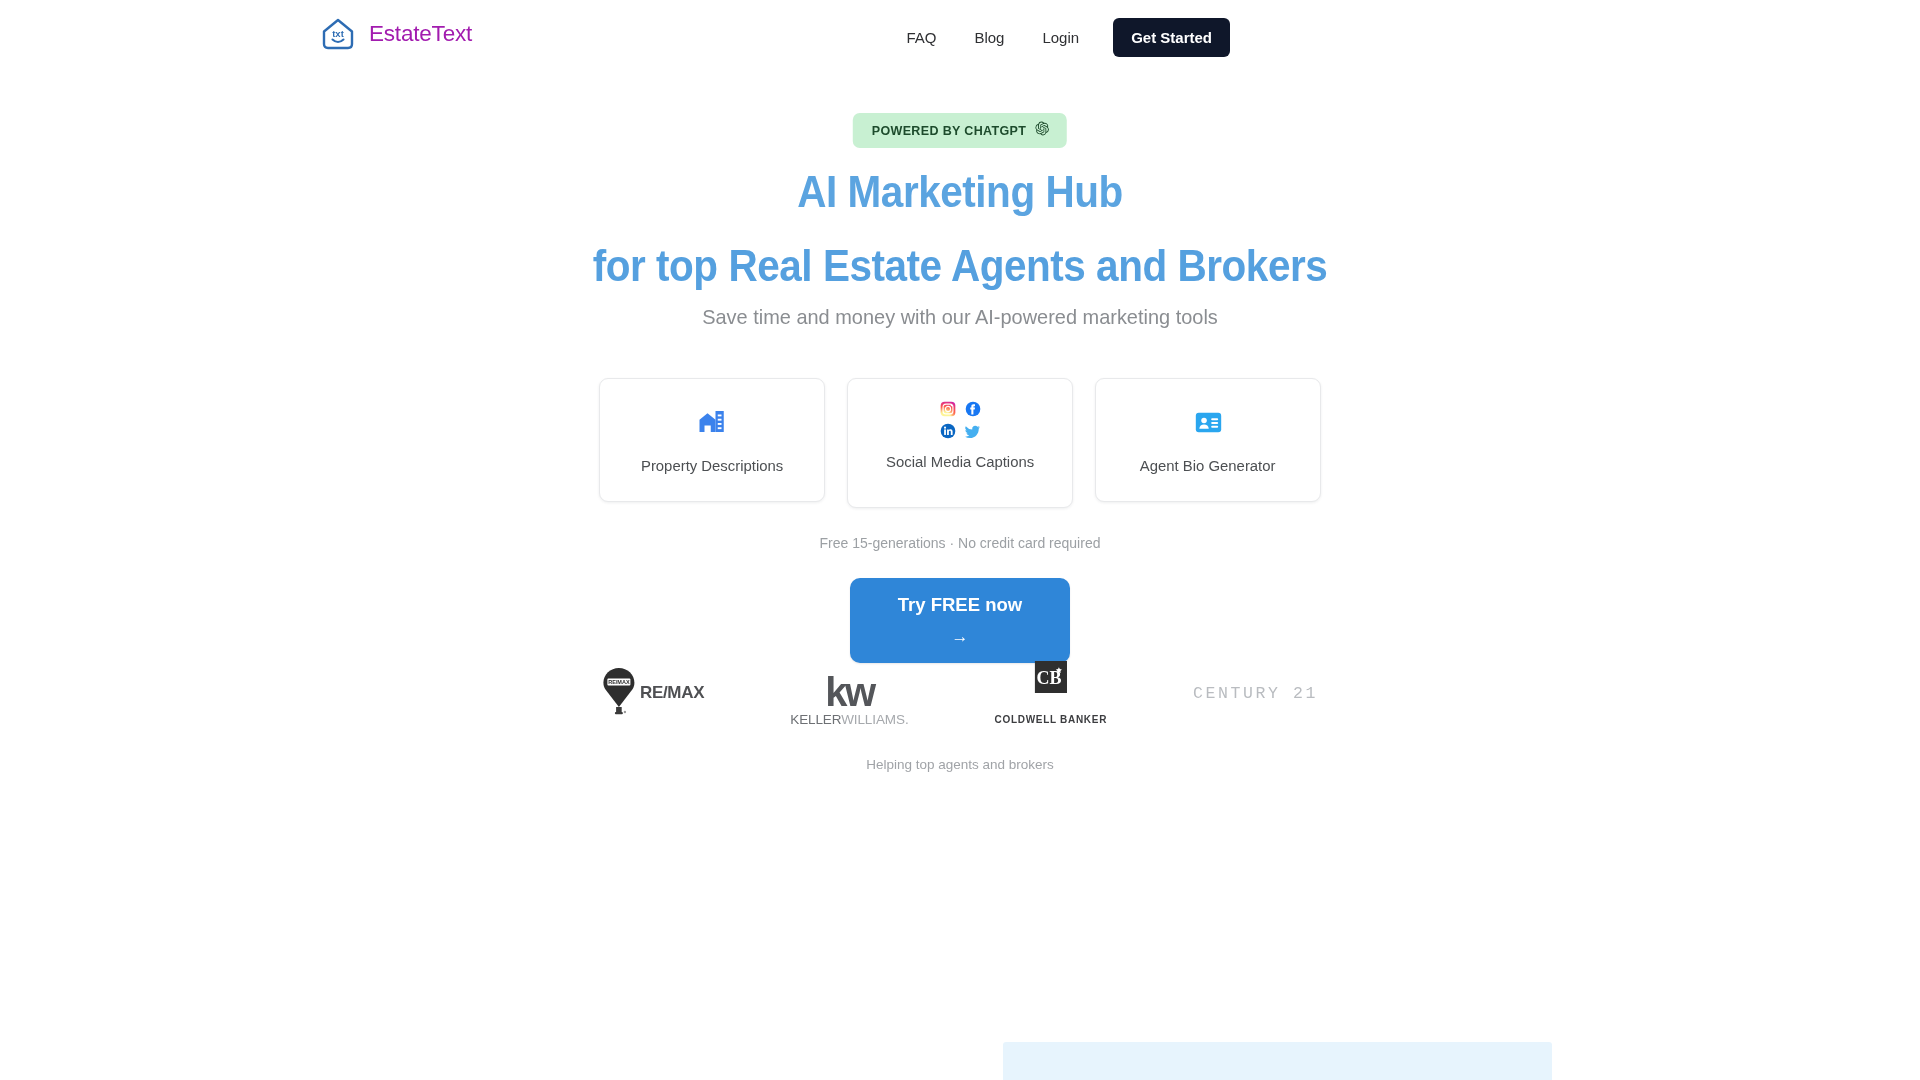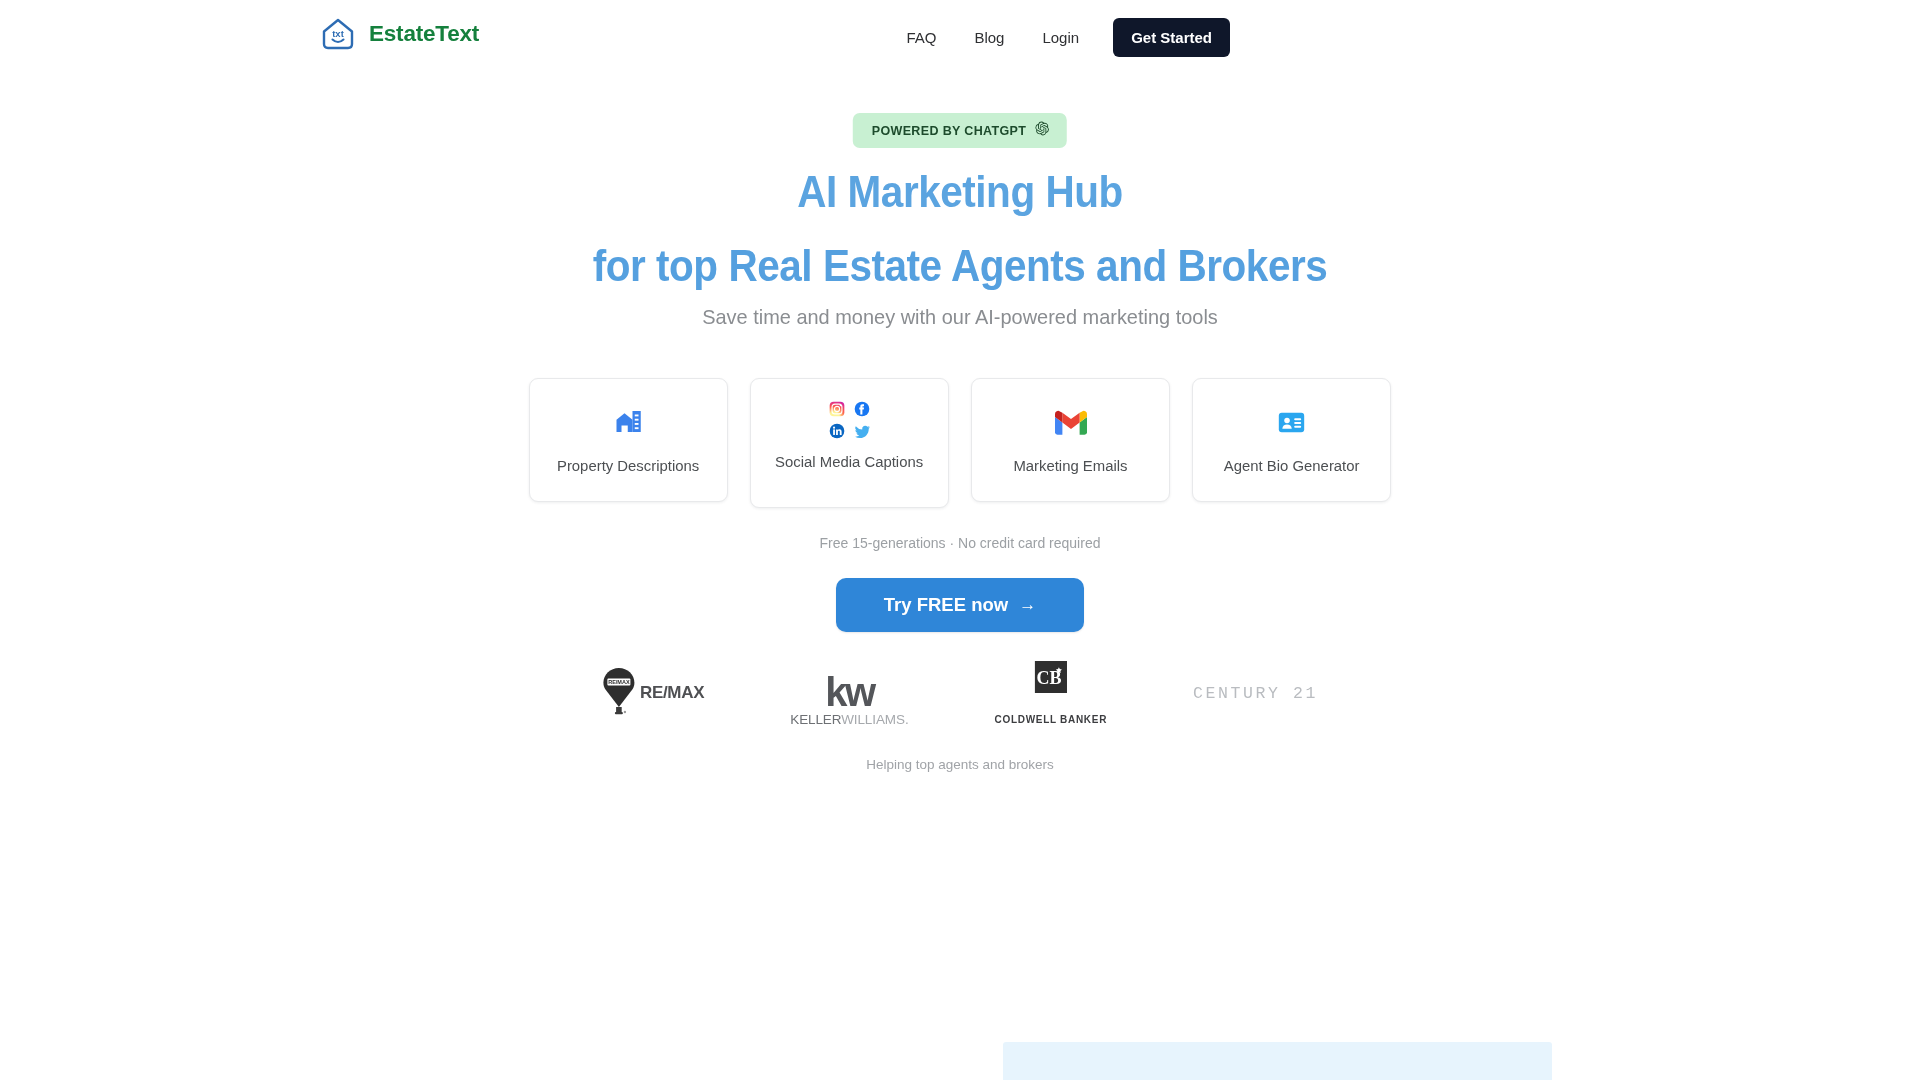--- a/index.html
+++ b/index.html
@@ -39,22 +39,22 @@
     align-items: center;
     gap: 11px;
     cursor: pointer;
   }
   .brand-mark {
     width: 40px; height: 40px;
     display: block;
   }
   .brand-name {
     font-size: 22.5px;
-    font-weight: bold;
-    color: #15803d;
+    font-weight: normal;
+    color: #a21caf;
     letter-spacing: -0.2px;
     font-family: "Liberation Sans", sans-serif;
   }
 
   .nav {
     position: absolute;
     right: 310px;
     top: 18px;
     display: flex;
     align-items: center;
@@ -142,21 +142,21 @@
   .cards {
     position: absolute;
     top: 378px;
     left: 50%;
     transform: translateX(-50%);
     display: flex;
     align-items: flex-start;
     gap: 22px;
   }
   .card {
-    width: 199px;
+    width: 226px;
     height: 124px;
     background: #ffffff;
     border: 1px solid #e8e9eb;
     border-radius: 9px;
     box-shadow: 0 1px 3px rgba(16,24,40,0.07);
     display: flex;
     flex-direction: column;
     align-items: center;
     cursor: pointer;
     padding-top: 22px;
@@ -208,20 +208,21 @@
     background: #2f86d8;
     color: #ffffff;
     border: none;
     border-radius: 10px;
     font-size: 18.5px;
     font-weight: bold;
     padding: 16px 48px;
     cursor: pointer;
     font-family: "Liberation Sans", sans-serif;
     box-shadow: 0 1px 2px rgba(16,24,40,0.1);
+    flex-direction: column;
   }
   .btn-cta .arrow { font-size: 17px; font-weight: normal; }
 
   
   .logos {
     position: absolute;
     top: 662px;
     left: 50%;
     transform: translateX(-50%);
     display: flex;
@@ -402,32 +403,20 @@
           <span>
             <svg width="17" height="17" viewBox="0 0 24 24" xmlns="http://www.w3.org/2000/svg">
               <path d="M22.5 5.9c-.8.35-1.65.59-2.54.7a4.4 4.4 0 0 0 1.94-2.44c-.85.5-1.8.87-2.8 1.07a4.4 4.4 0 0 0-7.5 4.02A12.5 12.5 0 0 1 2.5 4.6a4.4 4.4 0 0 0 1.37 5.88c-.72-.02-1.4-.22-2-.55v.06a4.4 4.4 0 0 0 3.53 4.32c-.66.18-1.35.2-2.02.08a4.4 4.4 0 0 0 4.1 3.06A8.84 8.84 0 0 1 1.5 19.3a12.47 12.47 0 0 0 6.75 1.98c8.1 0 12.54-6.72 12.54-12.54l-.01-.57A8.95 8.95 0 0 0 22.5 5.9z" fill="#45AFF0"></path>
             </svg>
           </span>
         </div>
       </div>
       <div class="card-label">Social Media Captions</div>
     </div>
 
-    <div class="card">
-      <div class="card-icon">
-        <svg width="32" height="25" viewBox="0 0 52 40" xmlns="http://www.w3.org/2000/svg">
-          <path d="M4 40h8V20L0 11v25a4 4 0 0 0 4 4z" fill="#4285F4"></path>
-          <path d="M40 40h8a4 4 0 0 0 4-4V11L40 20v20z" fill="#34A853"></path>
-          <path d="M40 4v16l12-9V6a5 5 0 0 0-8-4l-4 2z" fill="#FBBC04"></path>
-          <path d="M12 20V4l14 10.5L40 4v16L26 30.5 12 20z" fill="#EA4335"></path>
-          <path d="M0 6v5l12 9V4L8 2a5 5 0 0 0-8 4z" fill="#C5221F"></path>
-        </svg>
-      </div>
-      <div class="card-label">Marketing Emails</div>
-    </div>
 
     <div class="card">
       <div class="card-icon">
         <svg width="29" height="29" viewBox="0 0 24 24" xmlns="http://www.w3.org/2000/svg">
           <rect x="1.5" y="4" width="21" height="16" rx="2.4" fill="#2aa6ef"></rect>
           <circle cx="8.3" cy="10.3" r="2.3" fill="#ffffff"></circle>
           <path d="M4.4 17.2c0-2.2 1.75-3.5 3.9-3.5s3.9 1.3 3.9 3.5H4.4z" fill="#ffffff"></path>
           <rect x="14.2" y="8.4" width="5.8" height="1.7" rx="0.85" fill="#ffffff"></rect>
           <rect x="14.2" y="11.5" width="5.8" height="1.7" rx="0.85" fill="#ffffff"></rect>
           <rect x="14.2" y="14.6" width="5.8" height="1.7" rx="0.85" fill="#ffffff"></rect>

